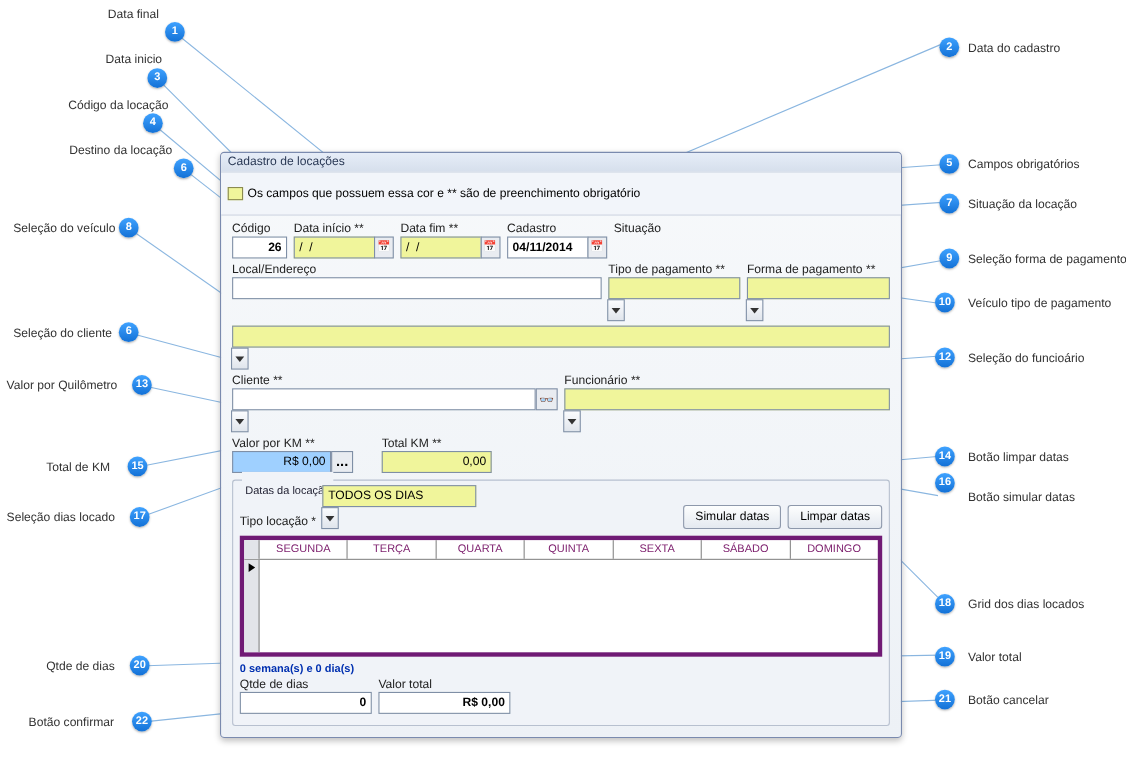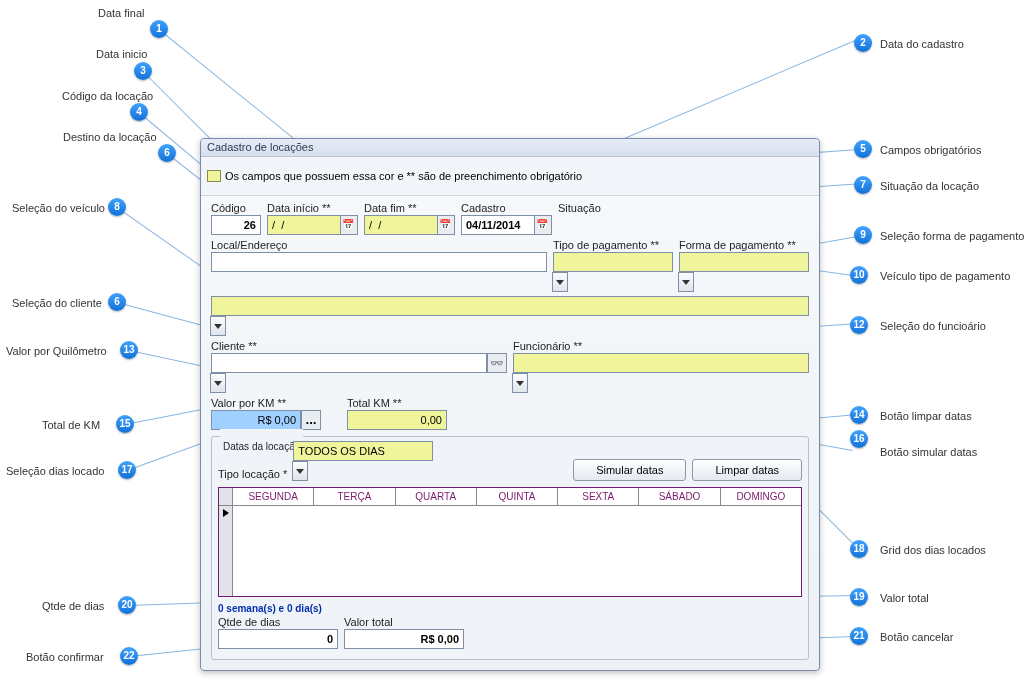--- a/index.html
+++ b/index.html
@@ -102,31 +102,31 @@
   margin-top:6px;
   position:relative;
   background:#f0f3f8;
 }
 .fieldset > .legend {
   position:absolute; top:-8px; left:8px;
   background:#f0f3f8; padding:12px 3px; font-size:10px; color:#223;
 }
 
 .btn {
-  height:22px; padding:0 22px;
+  height:22px; padding:0 10px;
   border:1px solid #8d98ab;
   background:linear-gradient(#fdfefe,#e4e9f0);
   border-radius:3px;
   font:inherit;
   cursor:pointer;
 }
 
 
 .grid {
-  border:1px solid #701a75;
+  border:4px solid #701a75;
   background:#fff;
   margin-top:6px;
   height:110px;
   overflow:hidden;
 }
 .grid-header{display:flex;height:18px;border-bottom:1px solid #888;}
 .grid-header div{flex:1;text-align:center;font-size:10px;color:#7a1a6a;border-right:1px solid #888;line-height:18px;}
 .grid-header div:last-child{border-right:none;}
 .grid-header .rowhandle{flex:0 0 14px;background:#e2e4e9;}
 .grid-body{display:flex;height:calc(100% - 18px);}

